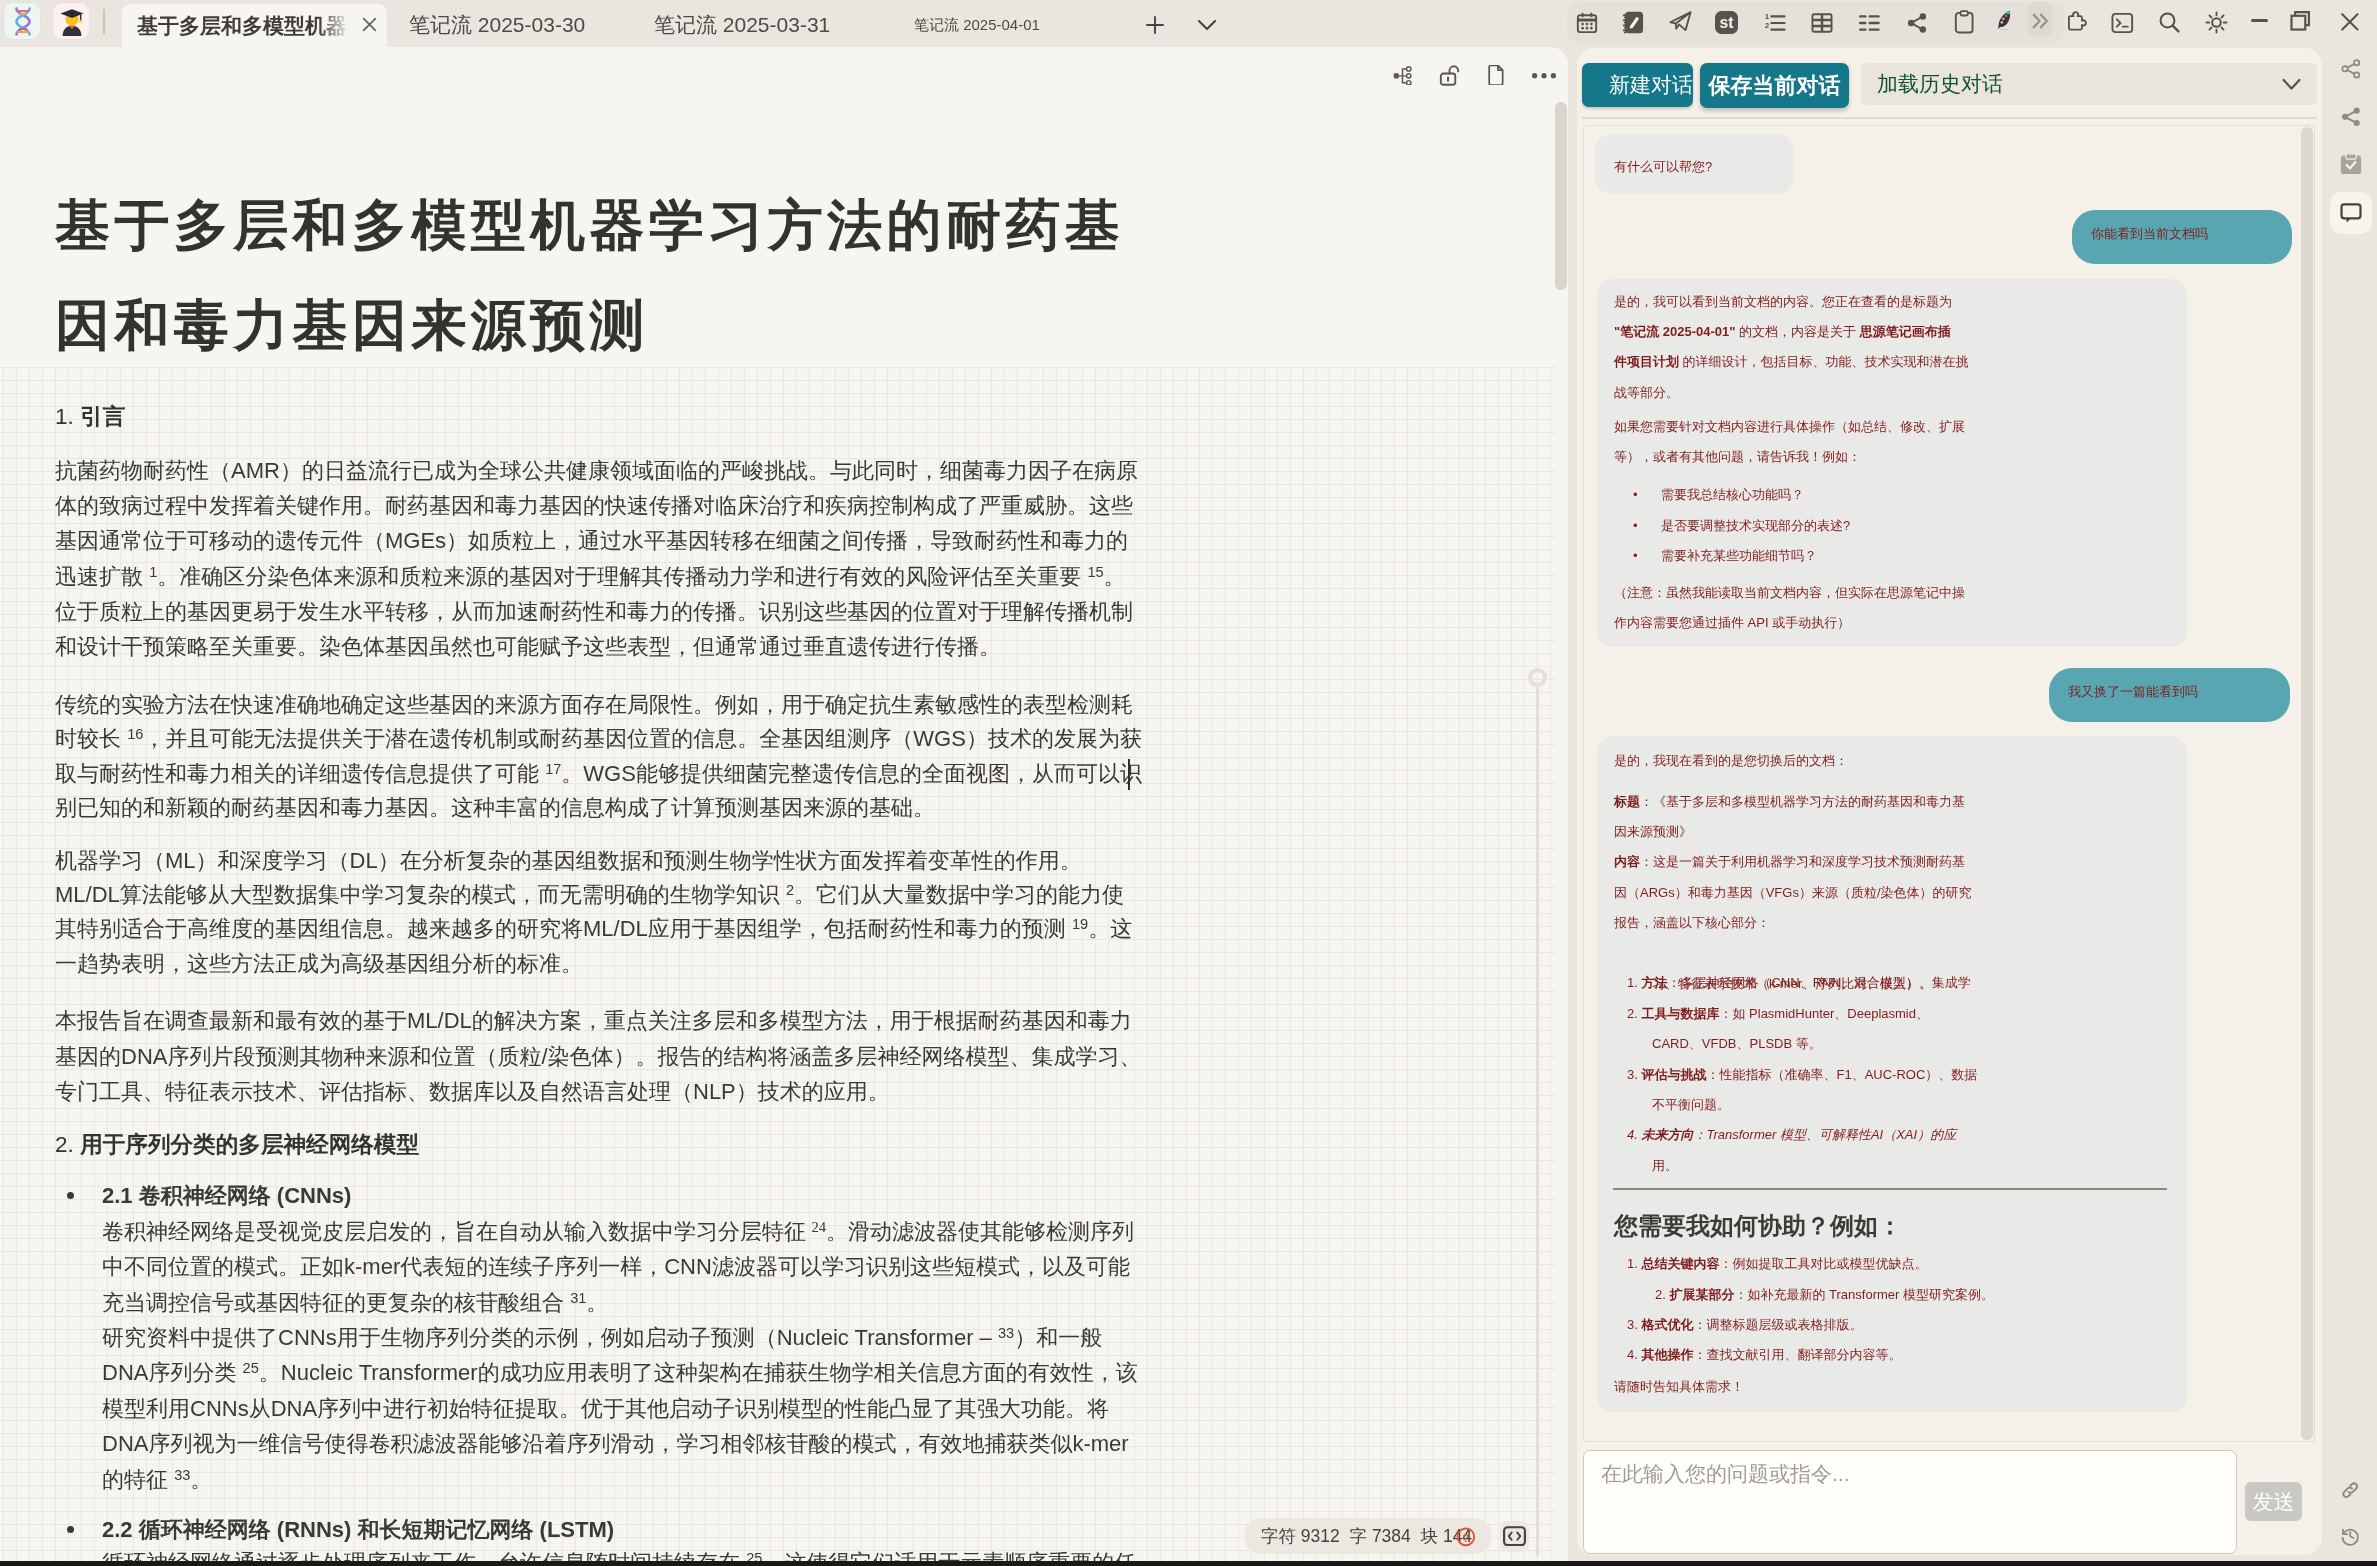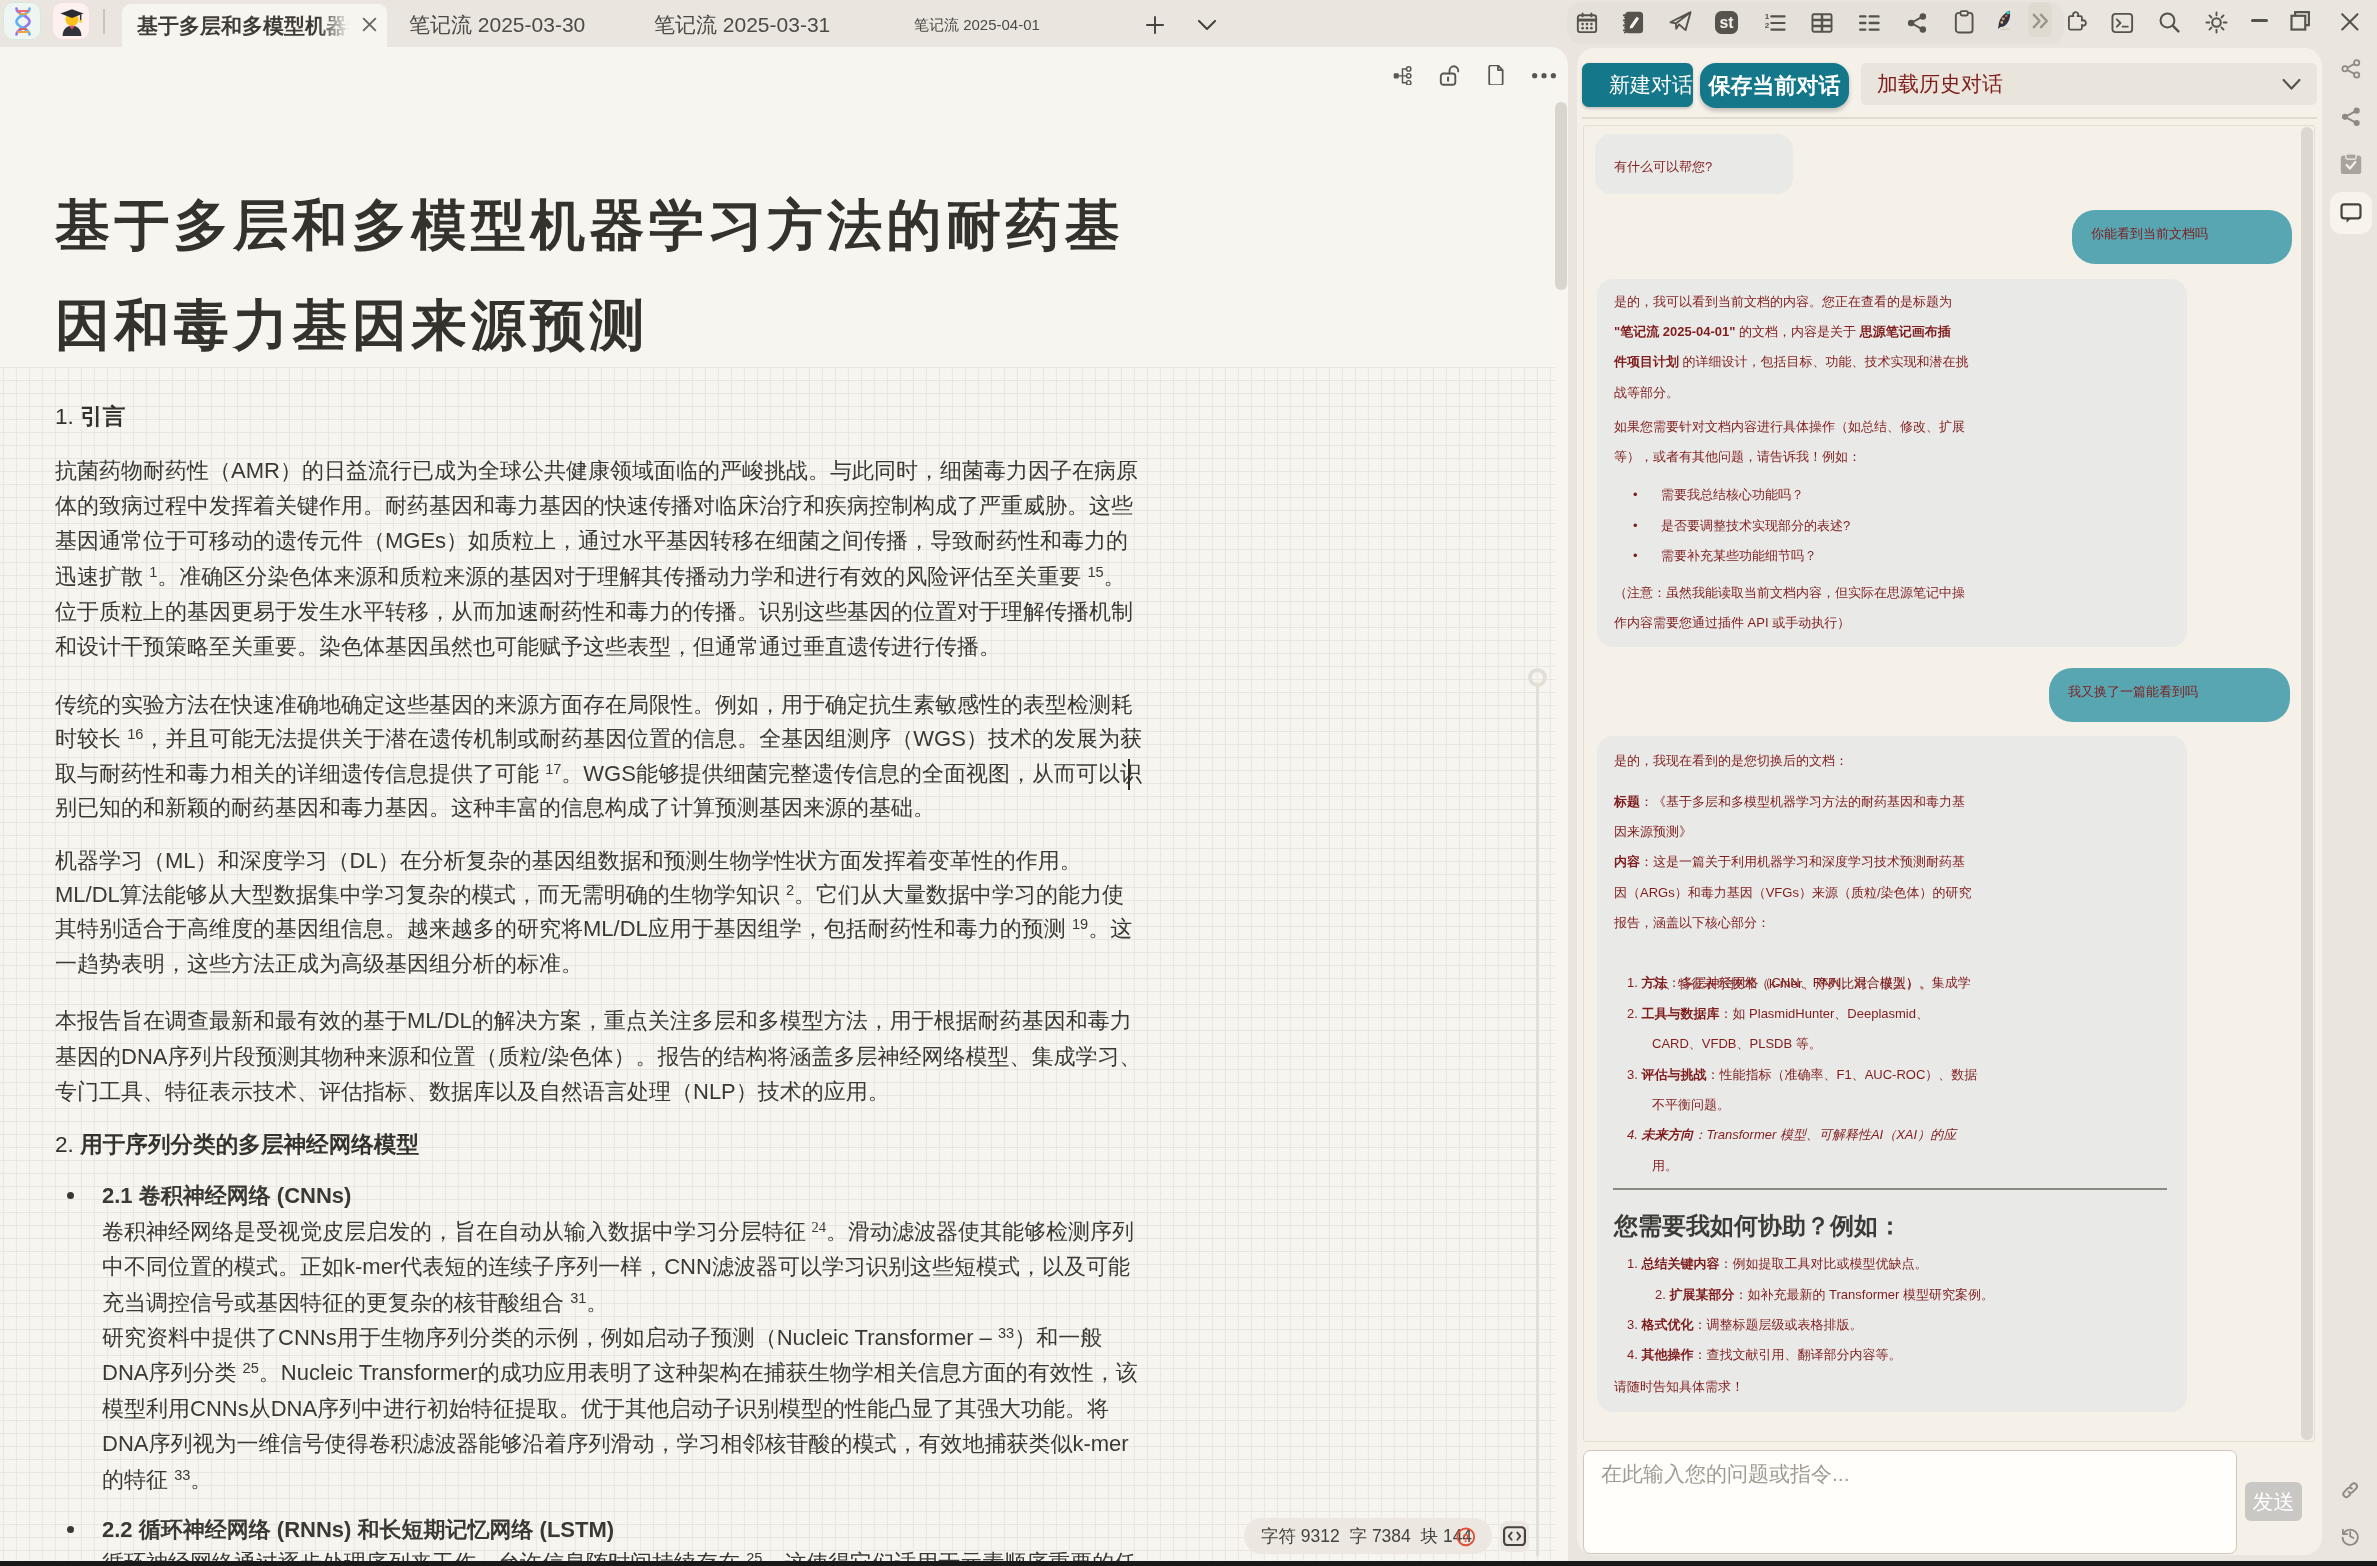--- a/index.html
+++ b/index.html
@@ -222,25 +222,25 @@
   </svg>
 <div class="abs" style="left:1500px;top:1521px;width:29px;height:31px;background:#ece7e0;border-radius:7.3px;"></div>
 <svg class="abs" style="left:1503px;top:1526px;" width="23" height="20.4" viewBox="0 0 32 28">
     <rect x="1.5" y="1.5" width="29" height="25" rx="5" fill="none" stroke="#45433d" stroke-width="3"></rect>
     <path d="M12 9 L8 14 L12 19 M20 9 L24 14 L20 19" fill="none" stroke="#45433d" stroke-width="2.6" stroke-linecap="round" stroke-linejoin="round"></path>
   </svg>
 <div class="abs" style="left:1577px;top:48px;width:745px;height:1507px;background:#f5f1e9;border-radius:17.5px;"></div>
 <div class="abs" style="left:1582px;top:63px;width:111px;height:44px;background:#15778a;border-radius:6.6px;box-shadow:0 1.5px 2.9px rgba(0,0,0,.18);">
     <div style="width:100%;height:100%;text-align:right;line-height:44px;font-size:21px;color:#fff;">新建对话</div>
   </div>
-<div class="abs" style="left:1700px;top:63px;width:149px;height:45px;background:#15778a;border-radius:16px;box-shadow:0 2.2px 4.4px rgba(0,0,0,.22);">
+<div class="abs" style="left:1700px;top:63px;width:149px;height:45px;background:#15778a;border-radius:7px;box-shadow:0 2.2px 4.4px rgba(0,0,0,.22);">
     <div style="width:100%;height:100%;text-align:center;line-height:45px;font-size:22px;font-weight:700;color:#fff;">保存当前对话</div>
   </div>
 <div class="abs" style="left:1861px;top:63px;width:456px;height:42px;background:#e9e5dc;border-radius:5.1px;"></div>
-<div class="ln" style="left:1877px;top:63px;height:42px;line-height:42px;font-size:21px;color:#7f1d1d;">加载历史对话</div>
+<div class="ln" style="left:1877px;top:63px;height:42px;line-height:42px;font-size:21px;color:#14532d;">加载历史对话</div>
 <svg class="abs" style="left:2280px;top:77px;" width="23" height="16" viewBox="0 0 32 22">
     <path d="M5 4 L16 16 L27 4" stroke="#55524b" stroke-width="3" fill="none" stroke-linecap="round" stroke-linejoin="round"></path>
   </svg>
 <div class="abs" style="left:1582px;top:117px;width:735px;height:1.5px;background:#e0dbd1;"></div>
 <div class="abs" style="left:1583px;top:125px;width:732px;height:1317px;border:1.5px solid #e3ded3;border-radius:2.9px;"></div>
 <div class="abs" style="left:2301px;top:127px;width:11.7px;height:1313px;background:#dcd7cf;border-radius:5.8px;"></div>
 <div class="abs" style="left:1595px;top:134px;width:198px;height:60px;background:#e9eae8;border-radius:16px;"></div>
 <div class="ln bub" style="left:1614px;top:152px;height:30px;line-height:30px;">有什么可以帮您?</div>
 <div class="abs" style="left:2072px;top:210px;width:220px;height:54px;background:#58a6b2;border-radius:23px;"></div>
 <div class="ln bub" style="left:2091px;top:219px;height:30px;line-height:30px;">你能看到当前文档吗</div>

